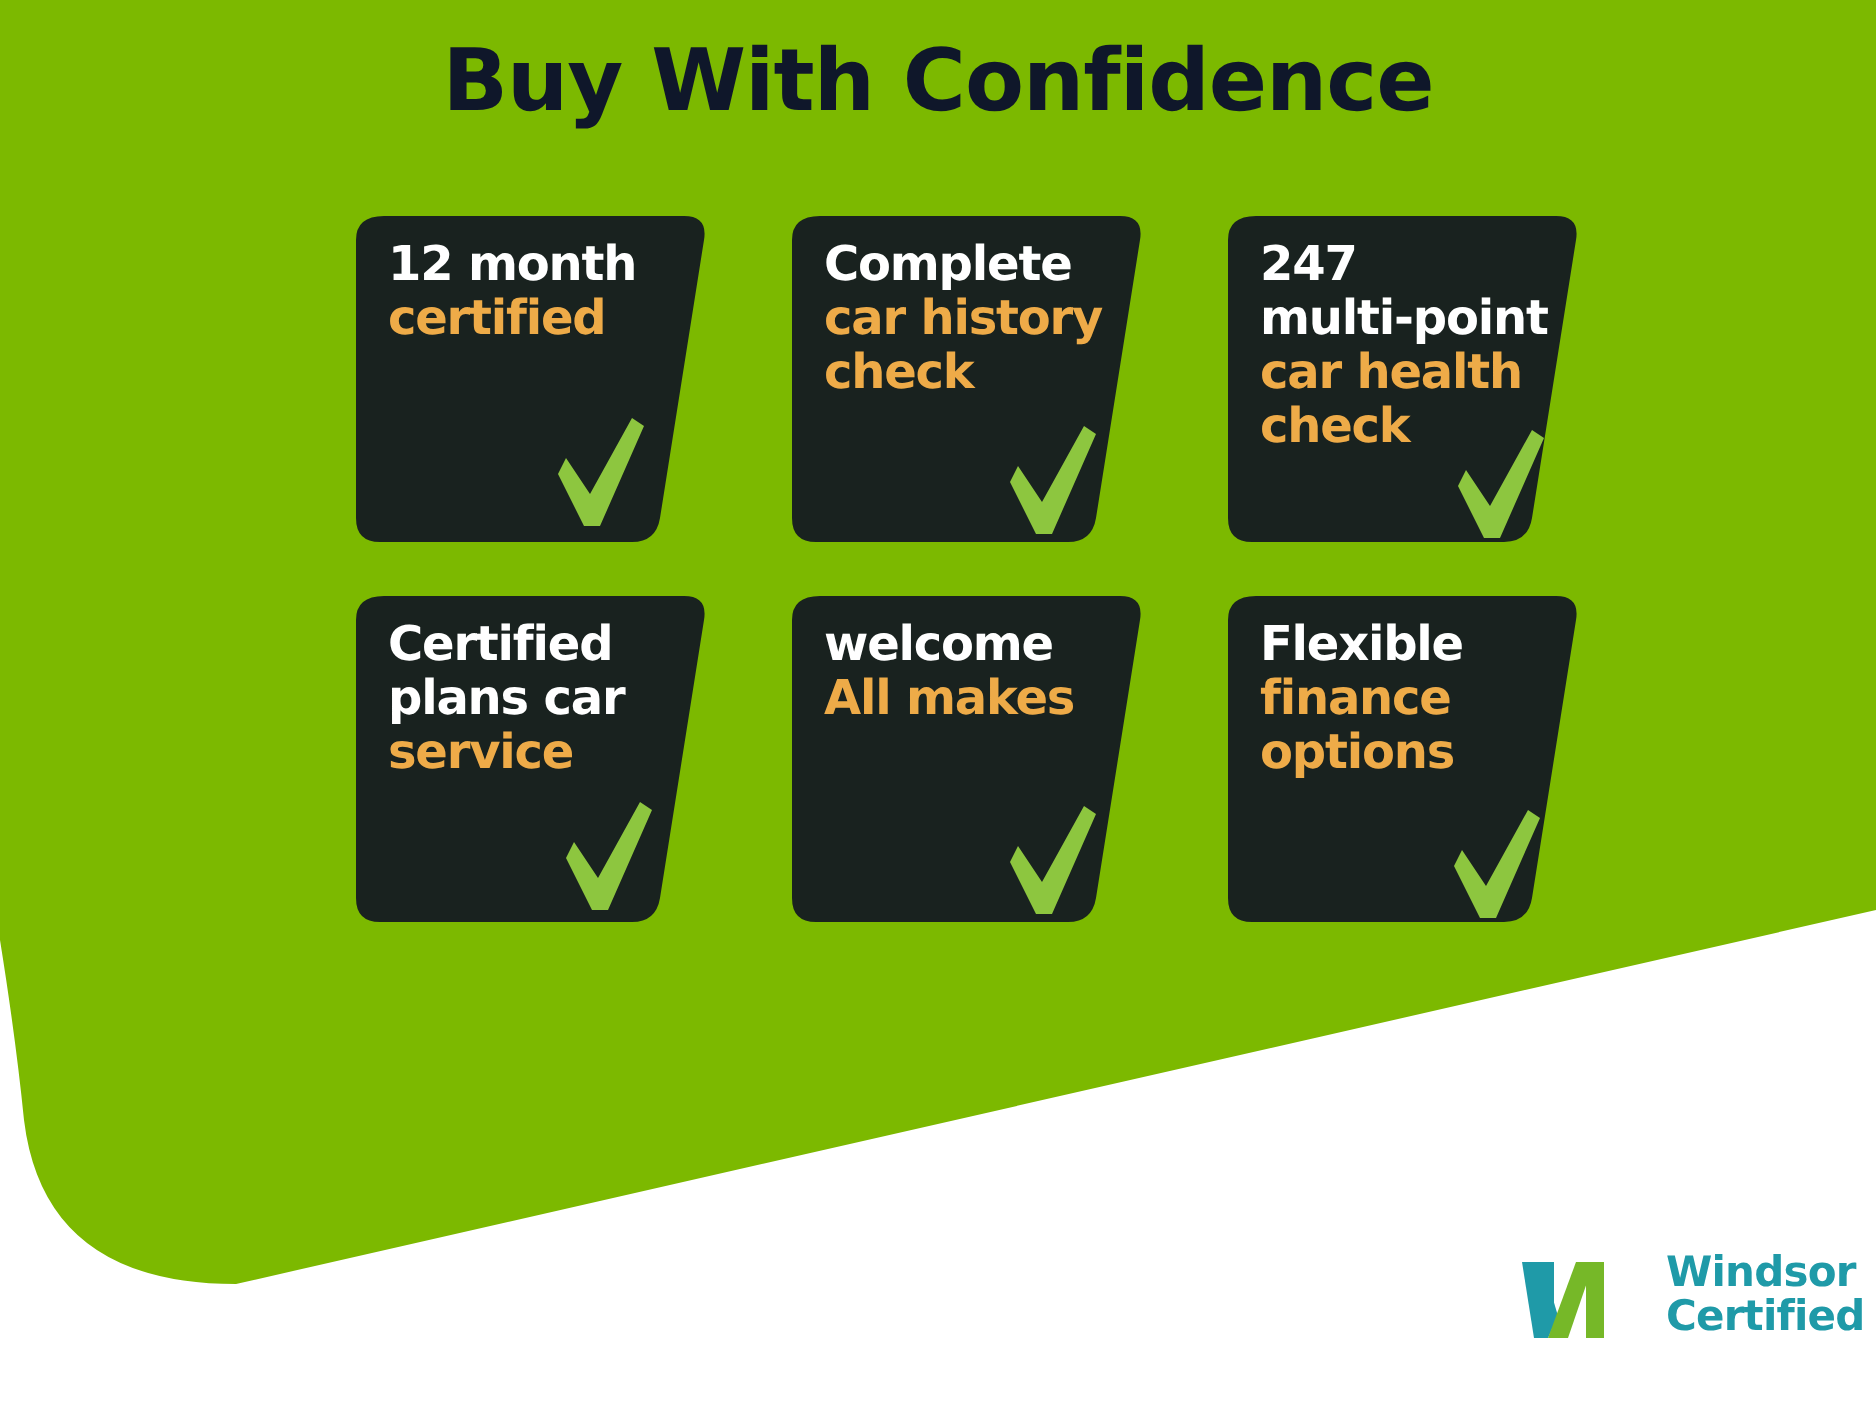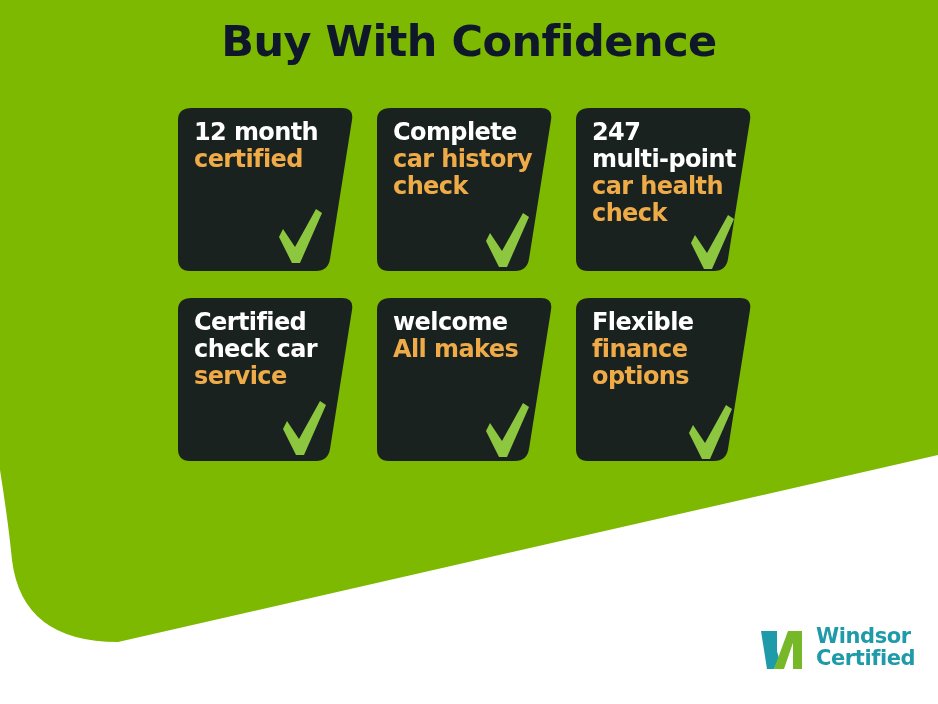--- a/index.html
+++ b/index.html
@@ -42,21 +42,21 @@
   
   .cards {
     position: absolute;
     left: 178px;
     top: 108px;
     width: 580px;
     z-index: 4;
   }
   .card-row {
     display: flex;
-    gap: 23px;
+    gap: 42px;
     margin-bottom: 27px;
   }
   .card {
     position: relative;
     width: 176px;
     height: 163px;
     flex: 0 0 176px;
   }
   .card-bg {
     position: absolute;
@@ -91,21 +91,21 @@
   .tick-d { right: 26px; bottom: 4px; }
   .tick-e { right: 22px; bottom: 2px; }
   .tick-f { right: 18px; bottom: 0px; }
   
   .logo {
     position: absolute;
     left: 757px;
     top: 622px;
     display: flex;
     align-items: center;
-    gap: 9px;
+    gap: 26px;
     z-index: 6;
   }
   .logo-mark { width: 50px; height: 50px; display: block; }
   .logo-text {
     font-family: "DejaVu Sans", sans-serif;
     color: #1f9aa8;
     font-size: 21px;
     font-weight: bold;
     line-height: 1.06;
     letter-spacing: -0.4px;
@@ -172,21 +172,21 @@
     </div>
 
     <div class="card-row">
 
       <div class="card">
         <svg class="card-bg" viewBox="0 0 176 163" aria-hidden="true">
           <path d="M14,0 L164,0 Q176,0 174,12 L152,151 Q150,163 138,163 L12,163 Q0,163 0,151 L0,12 Q0,0 14,0 Z" fill="#19221F"></path>
         </svg>
         <div class="card-text">
           <span class="line-white">Certified</span>
-          <span class="line-white">check car</span>
+          <span class="line-white">plans car</span>
           <span class="line-orange">service</span>
         </div>
         <svg class="tick tick-d" viewBox="0 0 48 58" aria-hidden="true">
           <path d="M3,30 L7,22 L19,40 L40,2 L46,6 L24,56 L16,56 Z" fill="#8DC63F"></path>
         </svg>
       </div>
 
       <div class="card">
         <svg class="card-bg" viewBox="0 0 176 163" aria-hidden="true">
           <path d="M14,0 L164,0 Q176,0 174,12 L152,151 Q150,163 138,163 L12,163 Q0,163 0,151 L0,12 Q0,0 14,0 Z" fill="#19221F"></path>

